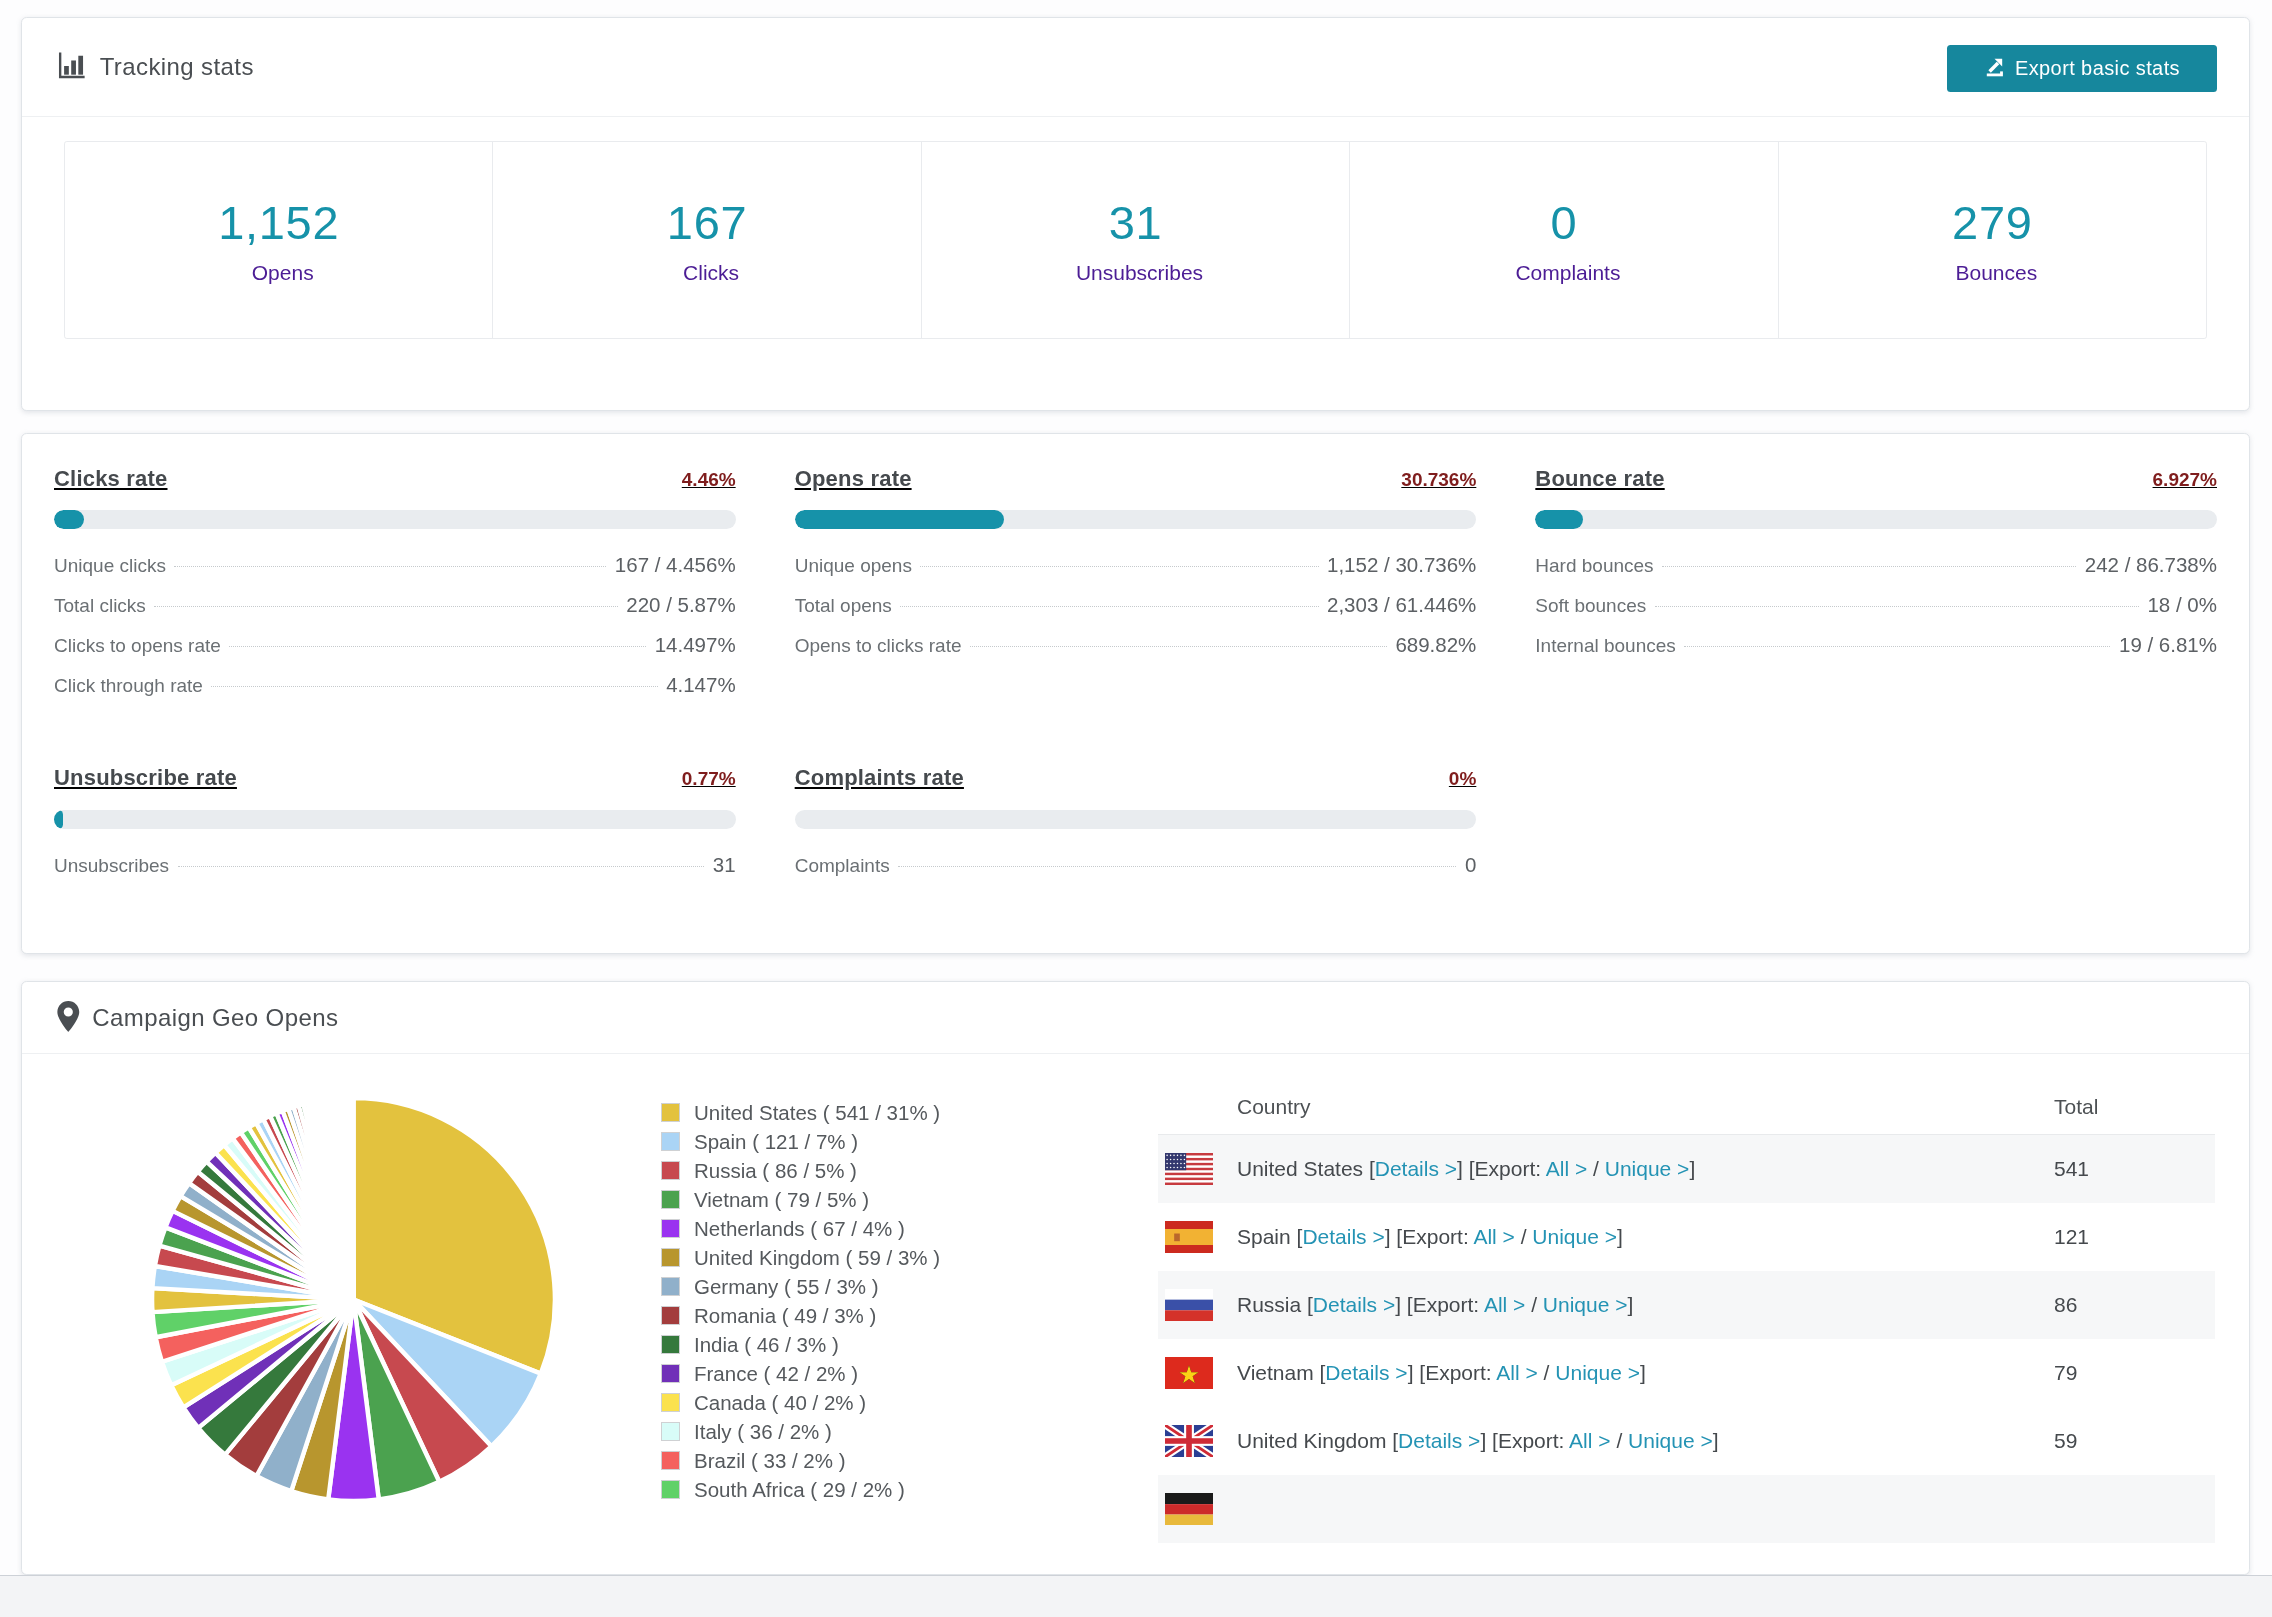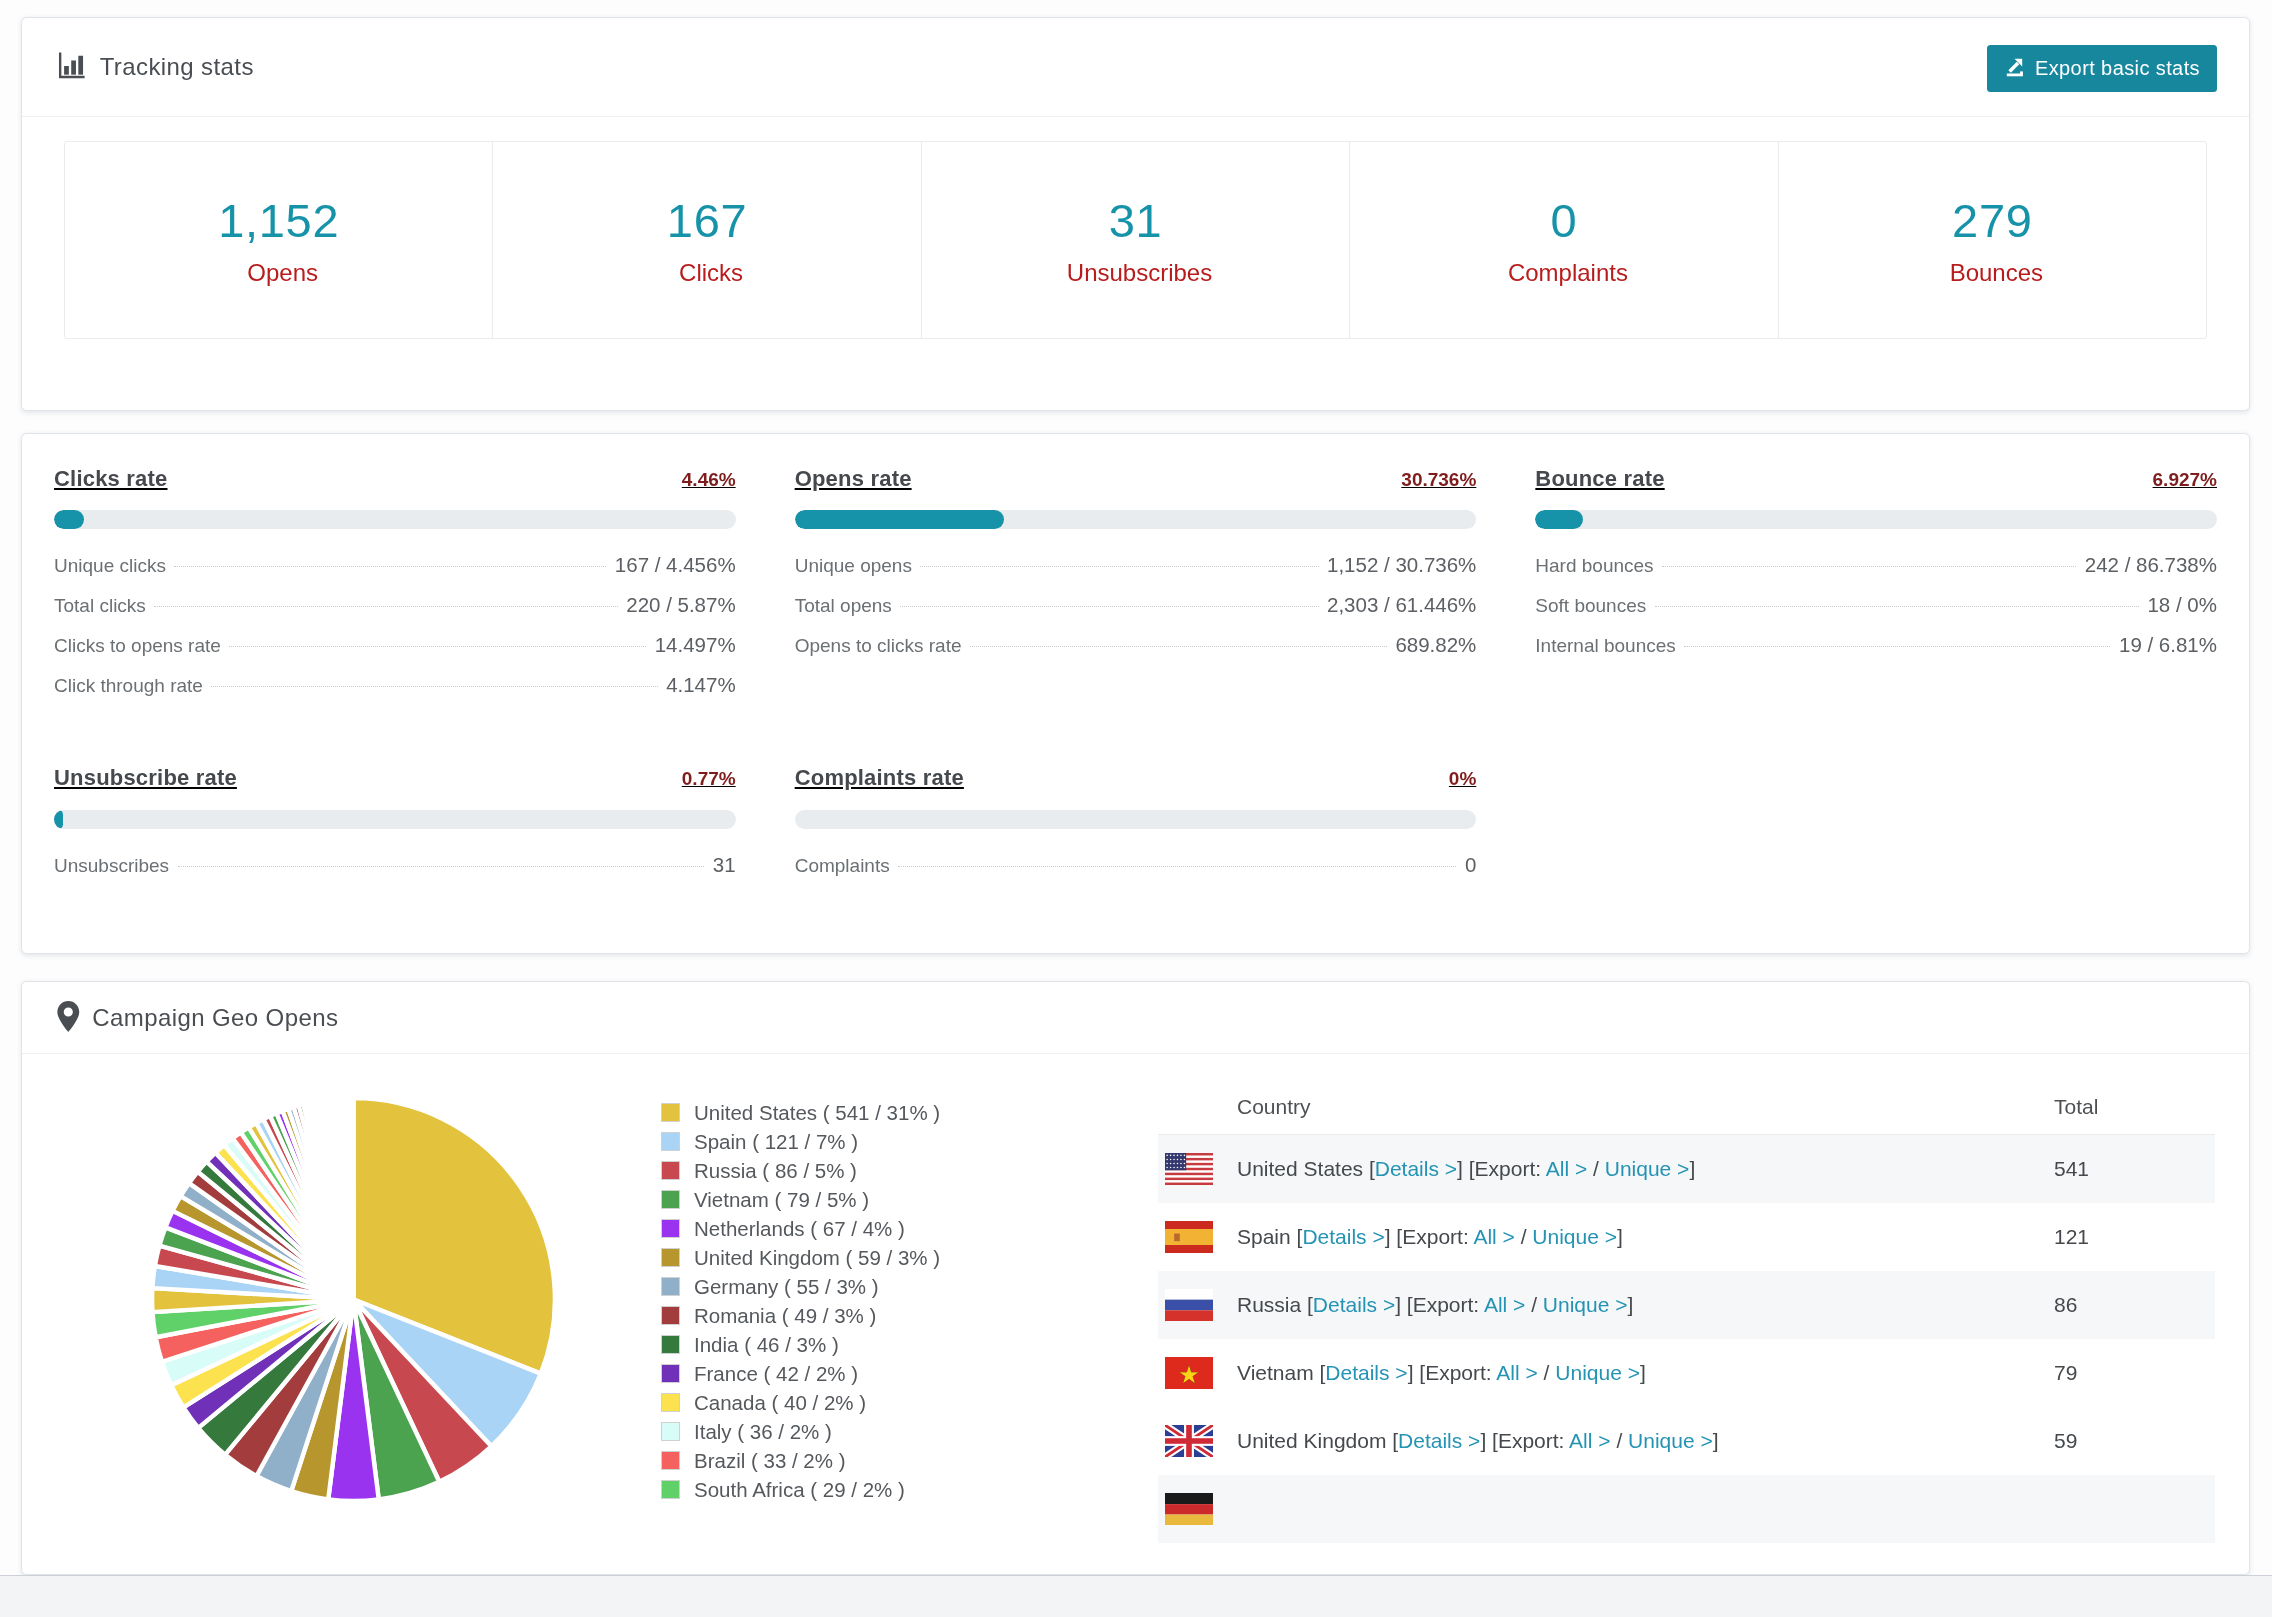--- a/index.html
+++ b/index.html
@@ -8,28 +8,28 @@
   .card { position:absolute; left:21px; width:2229px; background:#ffffff; border:0.7px solid #e0e4e8;
           border-radius:5.6px; box-shadow:0 1.4px 5.6px rgba(140,150,165,.22); }
 
   
   #card1 { top:17px; height:394px; }
   .card-header { height:99px; display:flex; align-items:center; padding:0 32px 0 35px;
                  border-bottom:1.4px solid #eef0f2; position:relative; }
   .card-title { font-size:24px; color:#4a4e52; margin-left:12.7px; letter-spacing:0.4px; }
   .hdr-icon { flex:0 0 auto; }
   .export-btn { position:absolute; right:32px; top:27px; height:47px; display:flex; align-items:center;
-                gap:10px; padding:0 17px; border:none; border-radius:3.5px; color:#fff; font-size:20px;
+                gap:10px; padding:0 37px; border:none; border-radius:3.5px; color:#fff; font-size:20px;
                 font-family:inherit; cursor:pointer; letter-spacing:0.4px; }
   .stats-row { margin:24px 42px 0 42px; height:198px; border:1.4px solid #e9ebee; border-radius:2.8px;
                display:flex; background:#fff; }
   .stat-cell { flex:1 1 0; display:flex; flex-direction:column; align-items:center; justify-content:center; }
   .stat-cell + .stat-cell { border-left:1.4px solid #e9ebee; }
   .stat-value { font-size:47px; font-weight:400; letter-spacing:0.7px; }
-  .stat-label { font-size:24px; color:#b91c1c; margin-top:11.3px;margin-left:8px; }
+  .stat-label { font-size:21px; color:#4c1d95; margin-top:11.3px;margin-left:8px; }
 
   
   #card2 { top:433px; height:521px; padding:32px 32px 0 32px; }
   .rates-grid { display:grid; grid-template-columns:1fr 1fr 1fr; column-gap:59px; }
   .rates-grid.second { margin-top:52px; }
   .rate-head { display:flex; justify-content:space-between; align-items:baseline;text-decoration:underline; }
   .rate-title { font-size:22px; font-weight:700; color:#45494d; letter-spacing:0.2px; }
   .rate-value { font-size:19px; font-weight:700; color:#7f1d1d; }
   .bar-track { margin-top:18.4px; height:19px; background:#e9ecef; border-radius:10px; overflow:hidden; }
   .bar-fill  { height:100%; border-radius:10px; }

